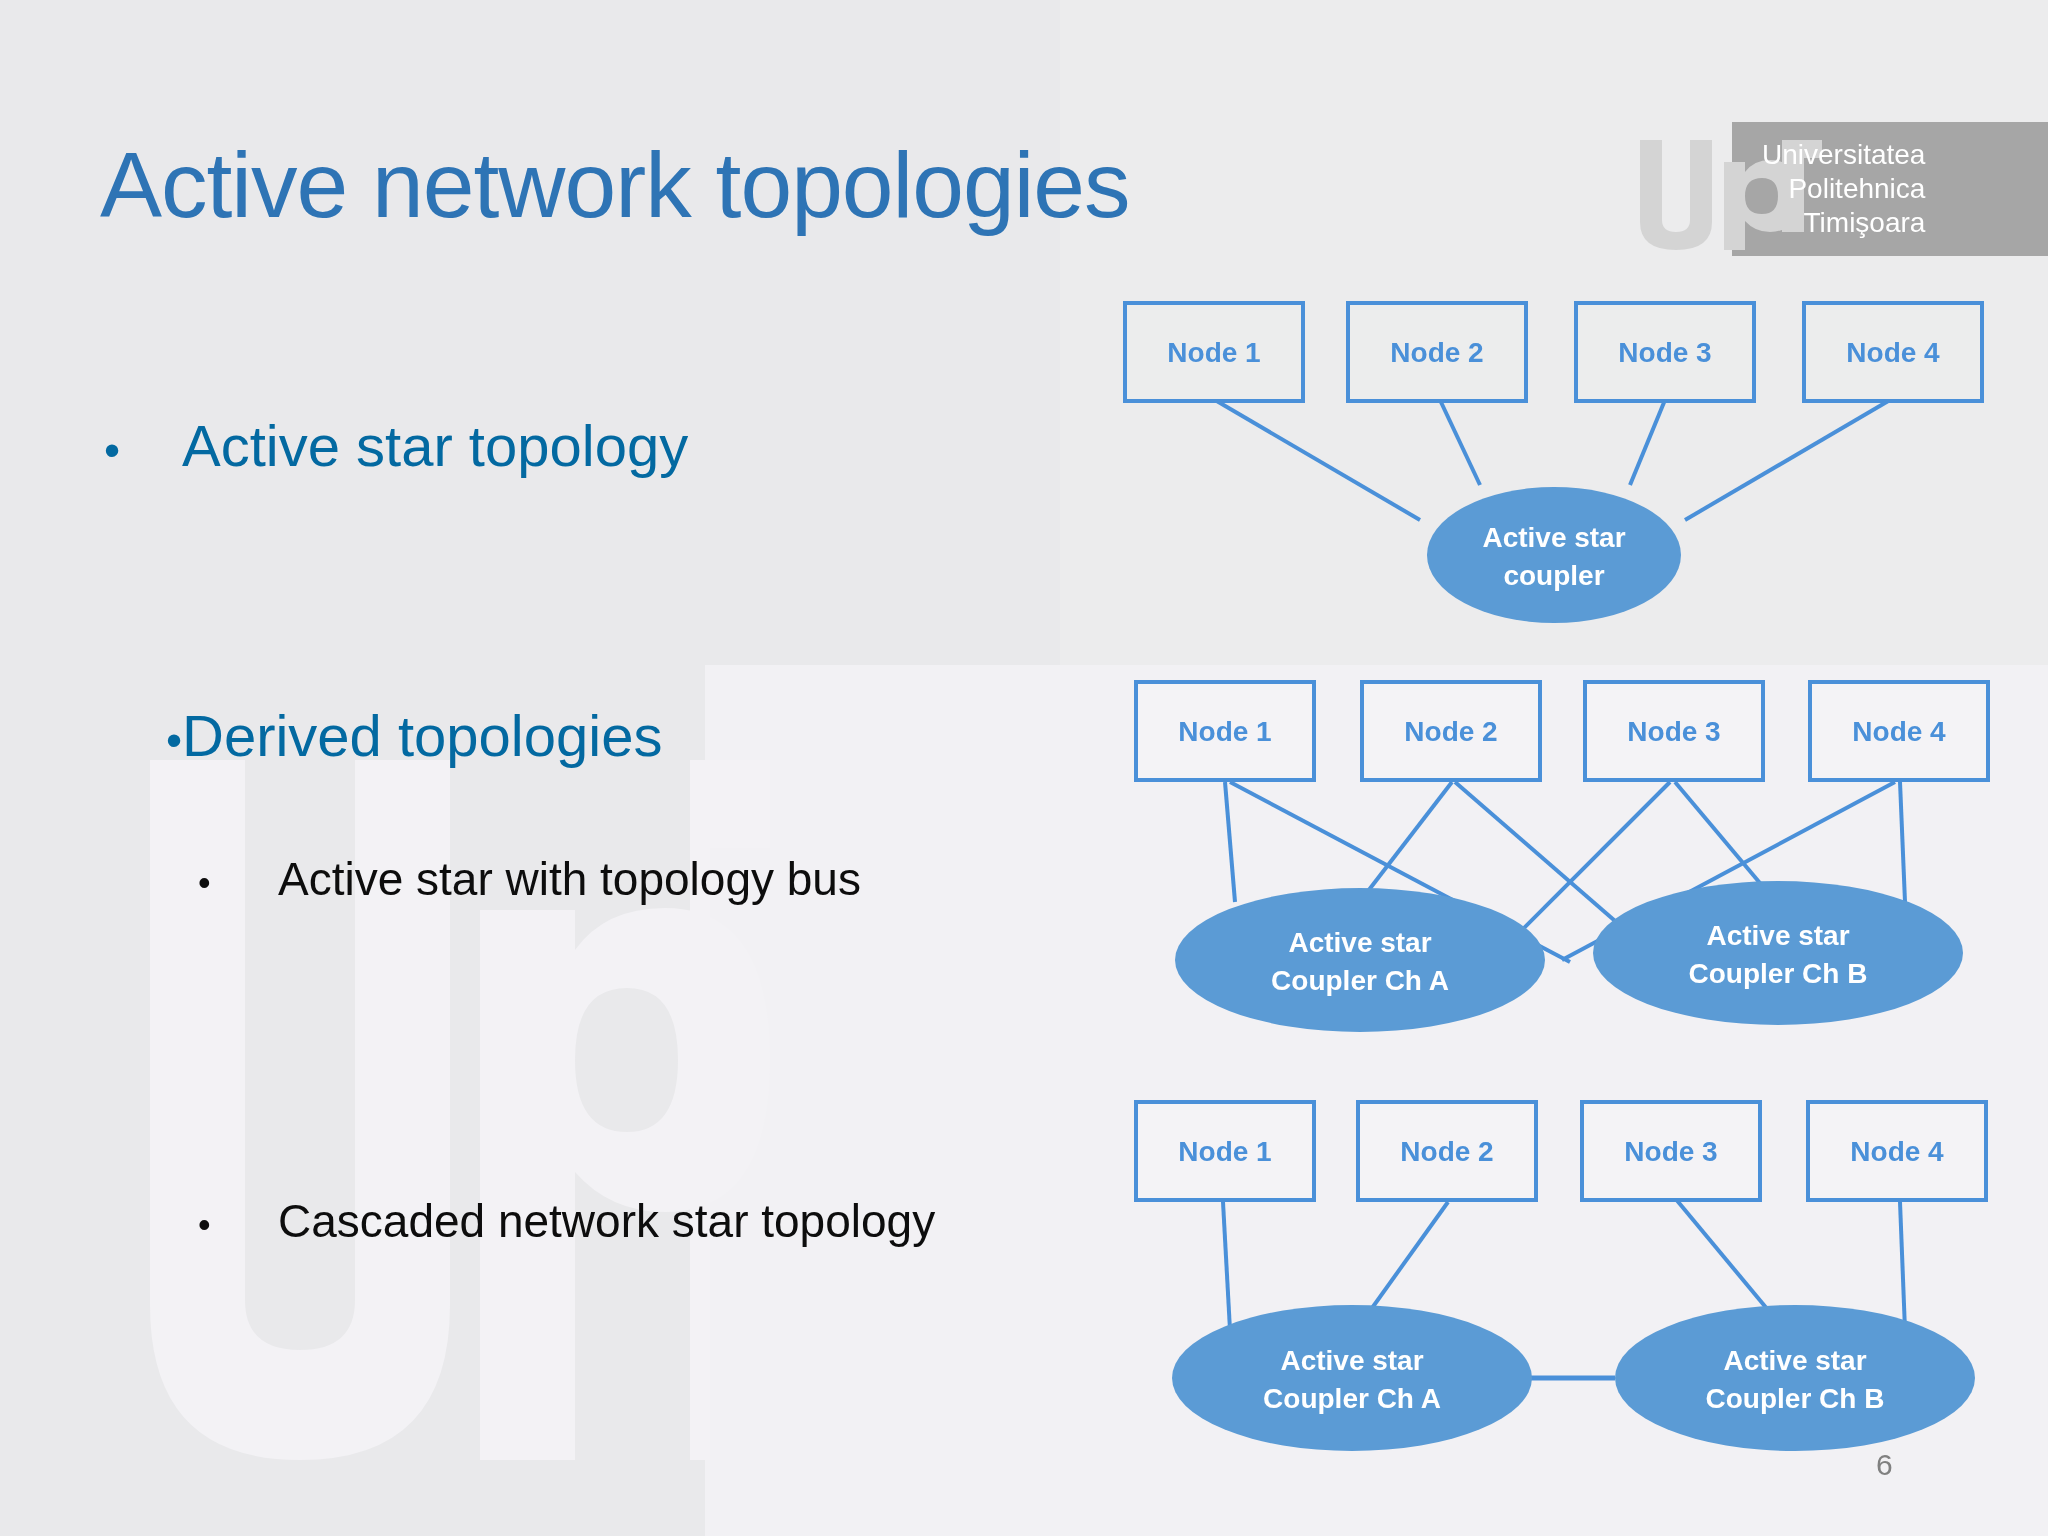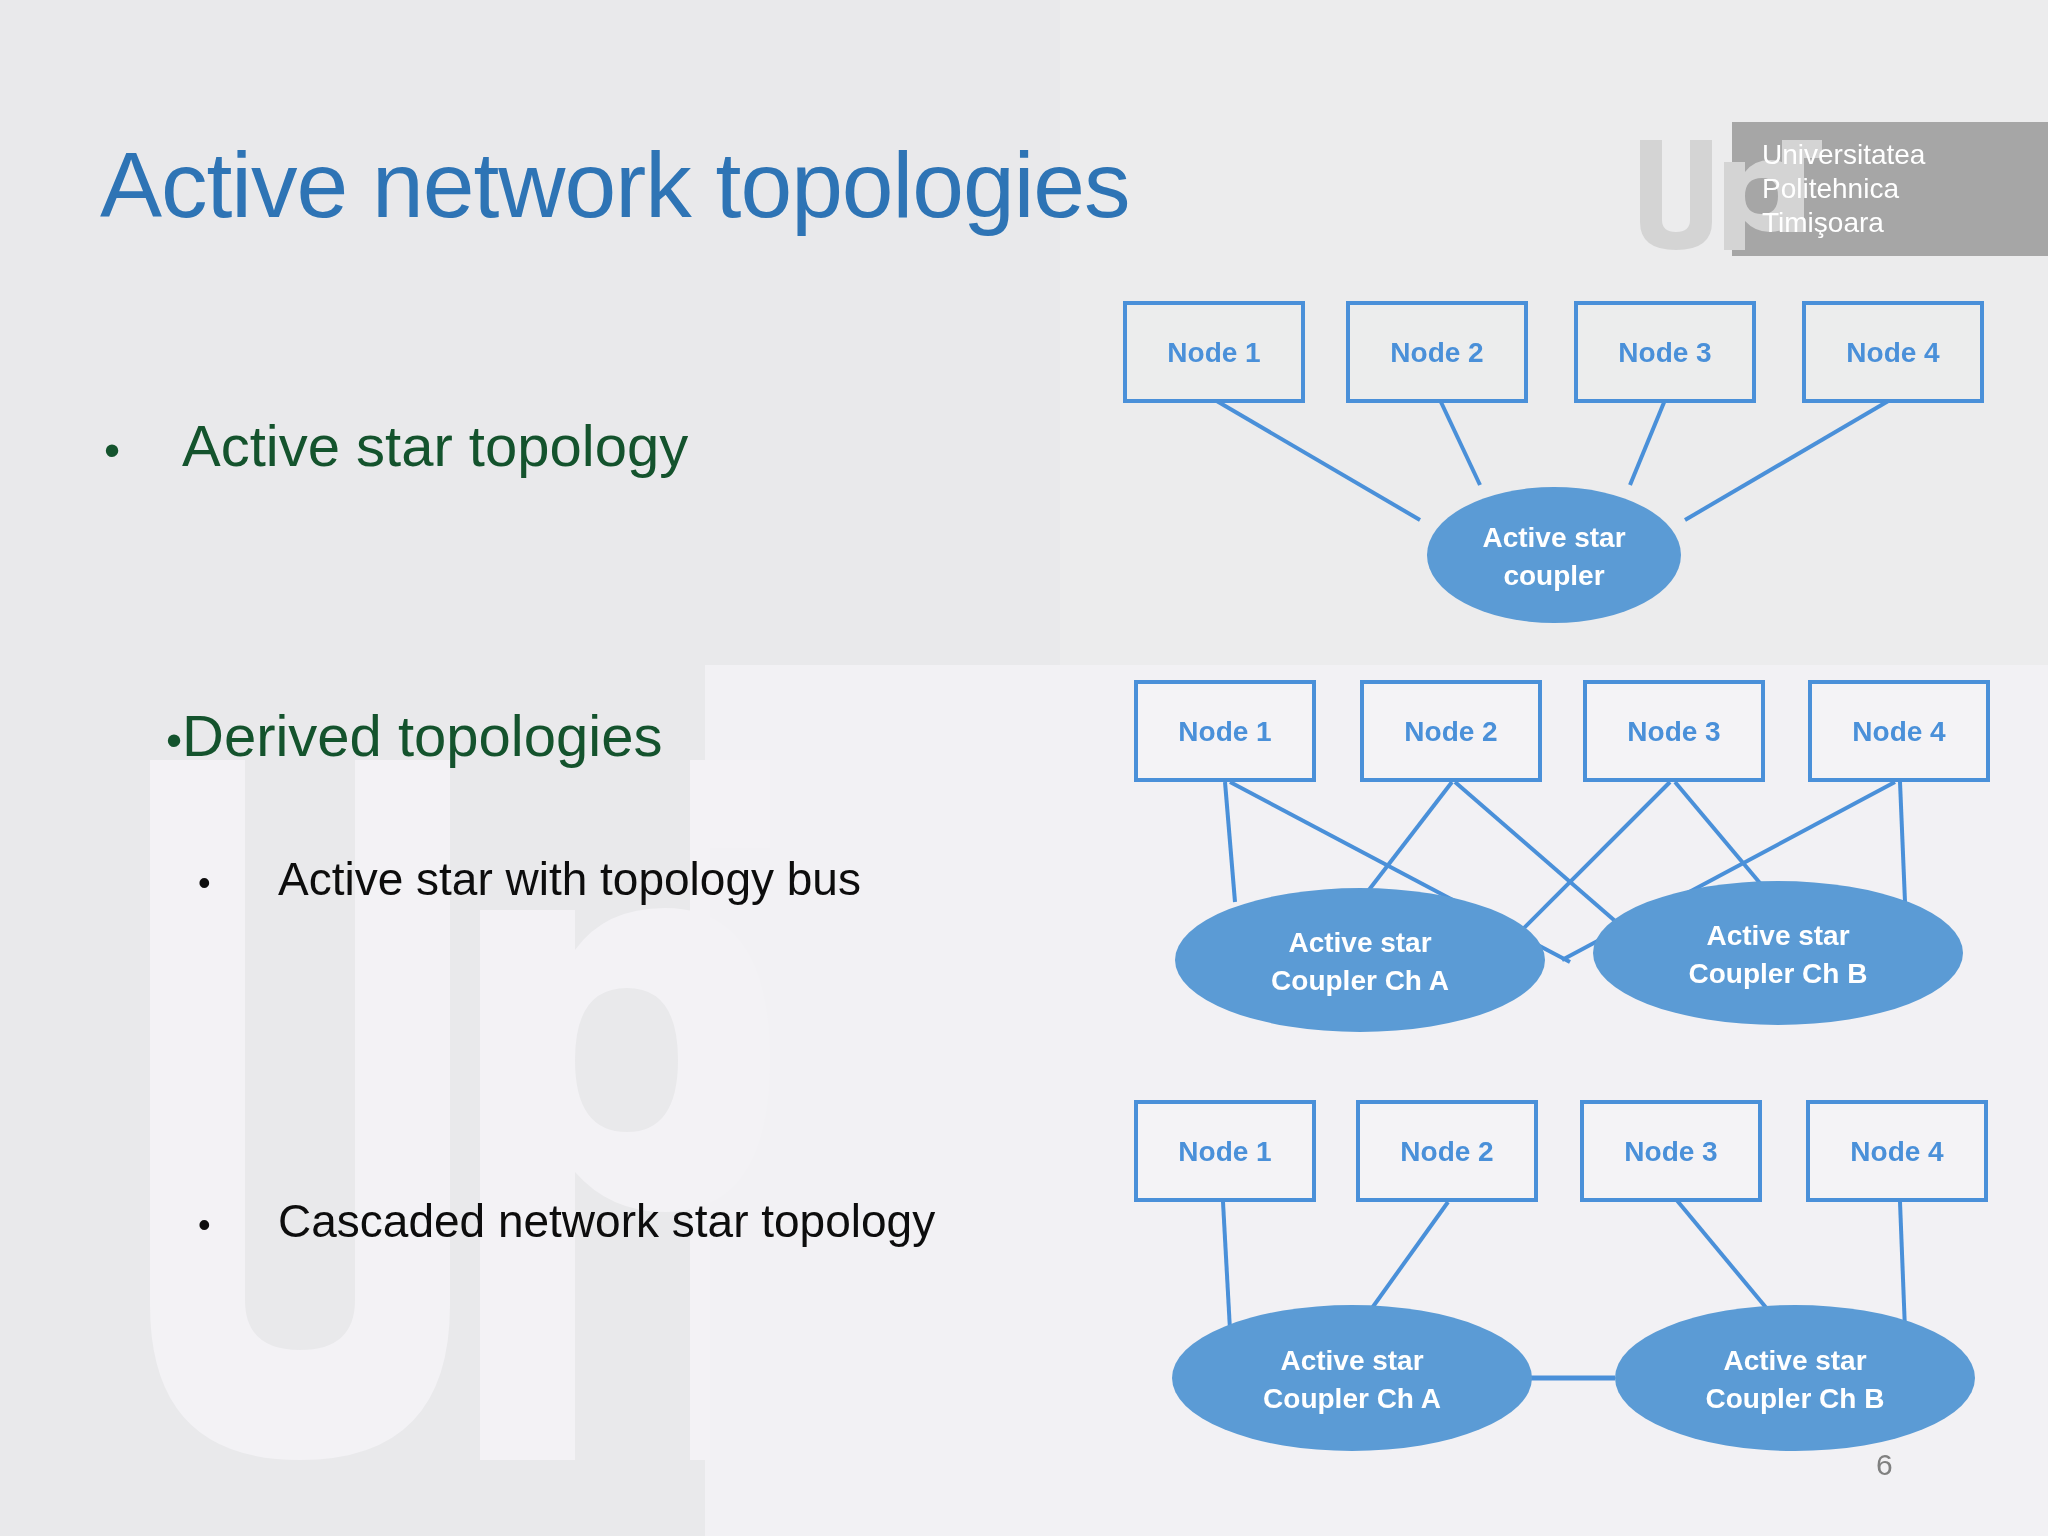--- a/index.html
+++ b/index.html
@@ -62,27 +62,28 @@
     width: 190px; height: 120px;
   }
   .logo-text {
     position: absolute;
     left: 130px; top: 16px;
     color: #ffffff;
     font-size: 28px;
     line-height: 34px;
     font-weight: normal;
     letter-spacing: 0px;
+    text-align: right;
   }
   .logo-text div { white-space: nowrap; }
   
   .bullet-l1 {
     position: absolute;
     font-size: 58px;
-    color: #14532d;
+    color: #0369a1;
     white-space: nowrap;
   }
   .bullet-l1 .dot {
     display: inline-block;
     width: 78px;
     font-size: 46px;
     vertical-align: baseline;
   }
   .bullet-l2 {
     position: absolute;

